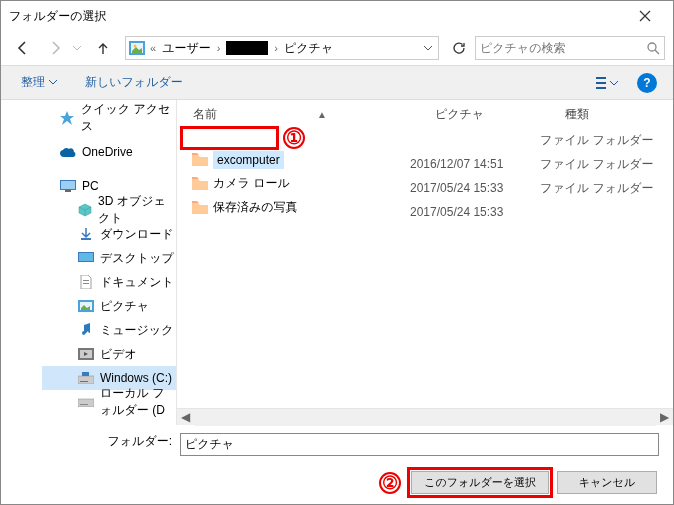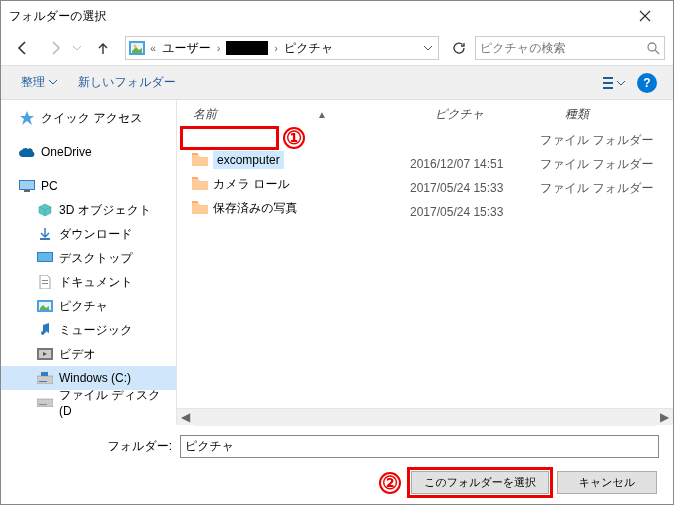--- a/index.html
+++ b/index.html
@@ -13,51 +13,51 @@
 .dropdown { width: 12px; color: #bbb; }
 .breadcrumb { flex: 1; height: 24px; border: 1px solid #ccc; display: flex; align-items: center; padding: 0 2px; margin: 0 4px; background: #fff; }
 .bc-icon { width: 18px; height: 18px; display: flex; align-items: center; justify-content: center; }
 .bc-sep { padding: 0 4px; color: #666; font-size: 11px; }
 .bc-item { padding: 0 2px; }
 .bc-black { background: #000; width: 42px; height: 14px; margin: 0 2px; }
 .bc-drop { width: 18px; height: 24px; display: flex; align-items: center; justify-content: center; border-left: 1px solid transparent; }
 .refresh { width: 24px; height: 24px; display: flex; align-items: center; justify-content: center; cursor: pointer; }
 .search { width: 190px; height: 24px; border: 1px solid #ccc; display: flex; align-items: center; padding: 0 4px; background: #fff; }
 .search input { border: none; outline: none; flex: 1; font-size: 12px; color: #ef4444; }
-.toolbar { height: 35px; background: #f0f0f0; border-top: 1px solid #ddd; border-bottom: 1px solid #ddd; display: flex; align-items: center; padding: 16px 12px; gap: 5px; color: #1e5c9e; }
+.toolbar { height: 35px; background: #f0f0f0; border-top: 1px solid #ddd; border-bottom: 1px solid #ddd; display: flex; align-items: center; padding: 16px 12px; gap: 12px; color: #1e5c9e; }
 .tool-item { padding: 4px 8px; cursor: pointer; display: flex; align-items: center; gap: 4px; }
 .tool-spacer { flex: 1; }
 .tool-icon-btn { width: 28px; height: 24px; display: flex; align-items: center; justify-content: center; cursor: pointer; }
 .help { width: 20px; height: 20px; border-radius: 50%; background: #0078d7; color: #fff; display: flex; align-items: center; justify-content: center; font-size: 12px; font-weight: bold; }
 .body-area { display: flex; height: 325px; }
 .tree { width: 175px; padding: 6px 0; overflow: hidden; }
-.tree-item { display: flex; align-items: center; height: 24px; padding-left: 18px; gap: 6px; cursor: pointer; }
+.tree-item { display: flex; align-items: center; height: 24px; padding-left: 18px; gap: 6px; cursor: pointer; margin-left: 41px; }
 .tree-item.sel { background: #d0e7fb; }
 .tree-item.in2 { padding-left: 36px; }
 .tree-icon { width: 16px; height: 16px; display: flex; align-items: center; justify-content: center; }
 .tree-spacer { height: 10px; }
 .list-area { flex: 1; border-left: 1px solid #e5e5e5; display: flex; flex-direction: column; position: relative; }
-.headers { display: flex; height: 28px; align-items: center; padding: 4px 8px; color: #444; font-size: 12px; font-style: italic; }
+.headers { display: flex; height: 28px; align-items: center; padding: 4px 8px; color: #444; font-size: 12px; }
 .h-name { width: 250px; padding-left: 8px; }
 .h-date { width: 130px; }
 .h-type { flex: 1; }
 .h-sort { margin-left: 100px; color: #666; font-size: 10px; }
 .row { display: flex; height: 24px; align-items: center; padding: 0 8px; cursor: pointer; }
 .row.sel .r-cell { background: #cde8ff; }
 .r-icon { width: 18px; height: 18px; display: flex; align-items: center; justify-content: center; margin: 0 4px 0 6px; }
-.r-name { width: 225px; display: flex; align-items: flex-end; margin-top: 39px; }
+.r-name { width: 225px; display: flex; align-items: flex-start; margin-top: 39px; }
 .r-date { width: 130px; color: #555; margin-top: 48px; }
 .r-type { flex: 1; color: #555; }
 .annotation-box { position: absolute; border: 3px solid #e00; pointer-events: none; }
 .annotation-num { position: absolute; color: #e00; font-size: 18px; font-weight: bold; background: #fff; border: 2px solid #e00; border-radius: 50%; width: 22px; height: 22px; display: flex; align-items: center; justify-content: center; }
 .scroll-h { height: 17px; background: #f0f0f0; margin: 0 0 0 0; display: flex; align-items: center; border-top: 1px solid #e5e5e5; }
 .scroll-h .arrow { width: 17px; height: 17px; display: flex; align-items: center; justify-content: center; color: #666; }
 .scroll-h .thumb { flex: 1; height: 17px; background: #f0f0f0; }
 .footer { padding: 8px 14px; }
-.folder-row { display: flex; align-items: center; height: 26px; margin-bottom: 12px; }
+.folder-row { display: flex; height: 26px; margin-bottom: 12px; }
 .folder-label { width: 165px; text-align: right; padding-right: 8px; }
 .folder-input { flex: 1; height: 23px; border: 1px solid #888; padding: 0 4px; font-size: 12px; }
 .btn-row { display: flex; justify-content: flex-end; gap: 8px; align-items: center; padding-right: 2px; }
 .btn { height: 23px; min-width: 100px; border: 1px solid #adadad; background: #e1e1e1; cursor: pointer; font-size: 11px; padding: 0 12px; }
 svg { display: block; }
 </style>
 </head>
 <body>
 
 <div class="titlebar">
@@ -253,21 +253,21 @@
         </div>
         <span>Windows (C:)</span>
       </div>
     <div class="tree-item in2">
         <div class="tree-icon">
           <svg width="16" height="10" viewBox="0 0 16 10">
             <rect x="0" y="2" width="16" height="8" fill="#ccc" stroke="#888" stroke-width="0.5"></rect>
             <rect x="2" y="7" width="8" height="1" fill="#888"></rect>
           </svg>
         </div>
-        <span>ファイル ディスク (D</span>
+        <span>ローカル フォルダー (D</span>
       </div>
   </div>
 
   <div class="list-area">
     <div class="headers">
       <div class="h-name"><span>名前</span><span class="h-sort">▲</span></div>
       <div class="h-date">ピクチャ</div>
       <div class="h-type">種類</div>
     </div>
     <div class="row sel">

